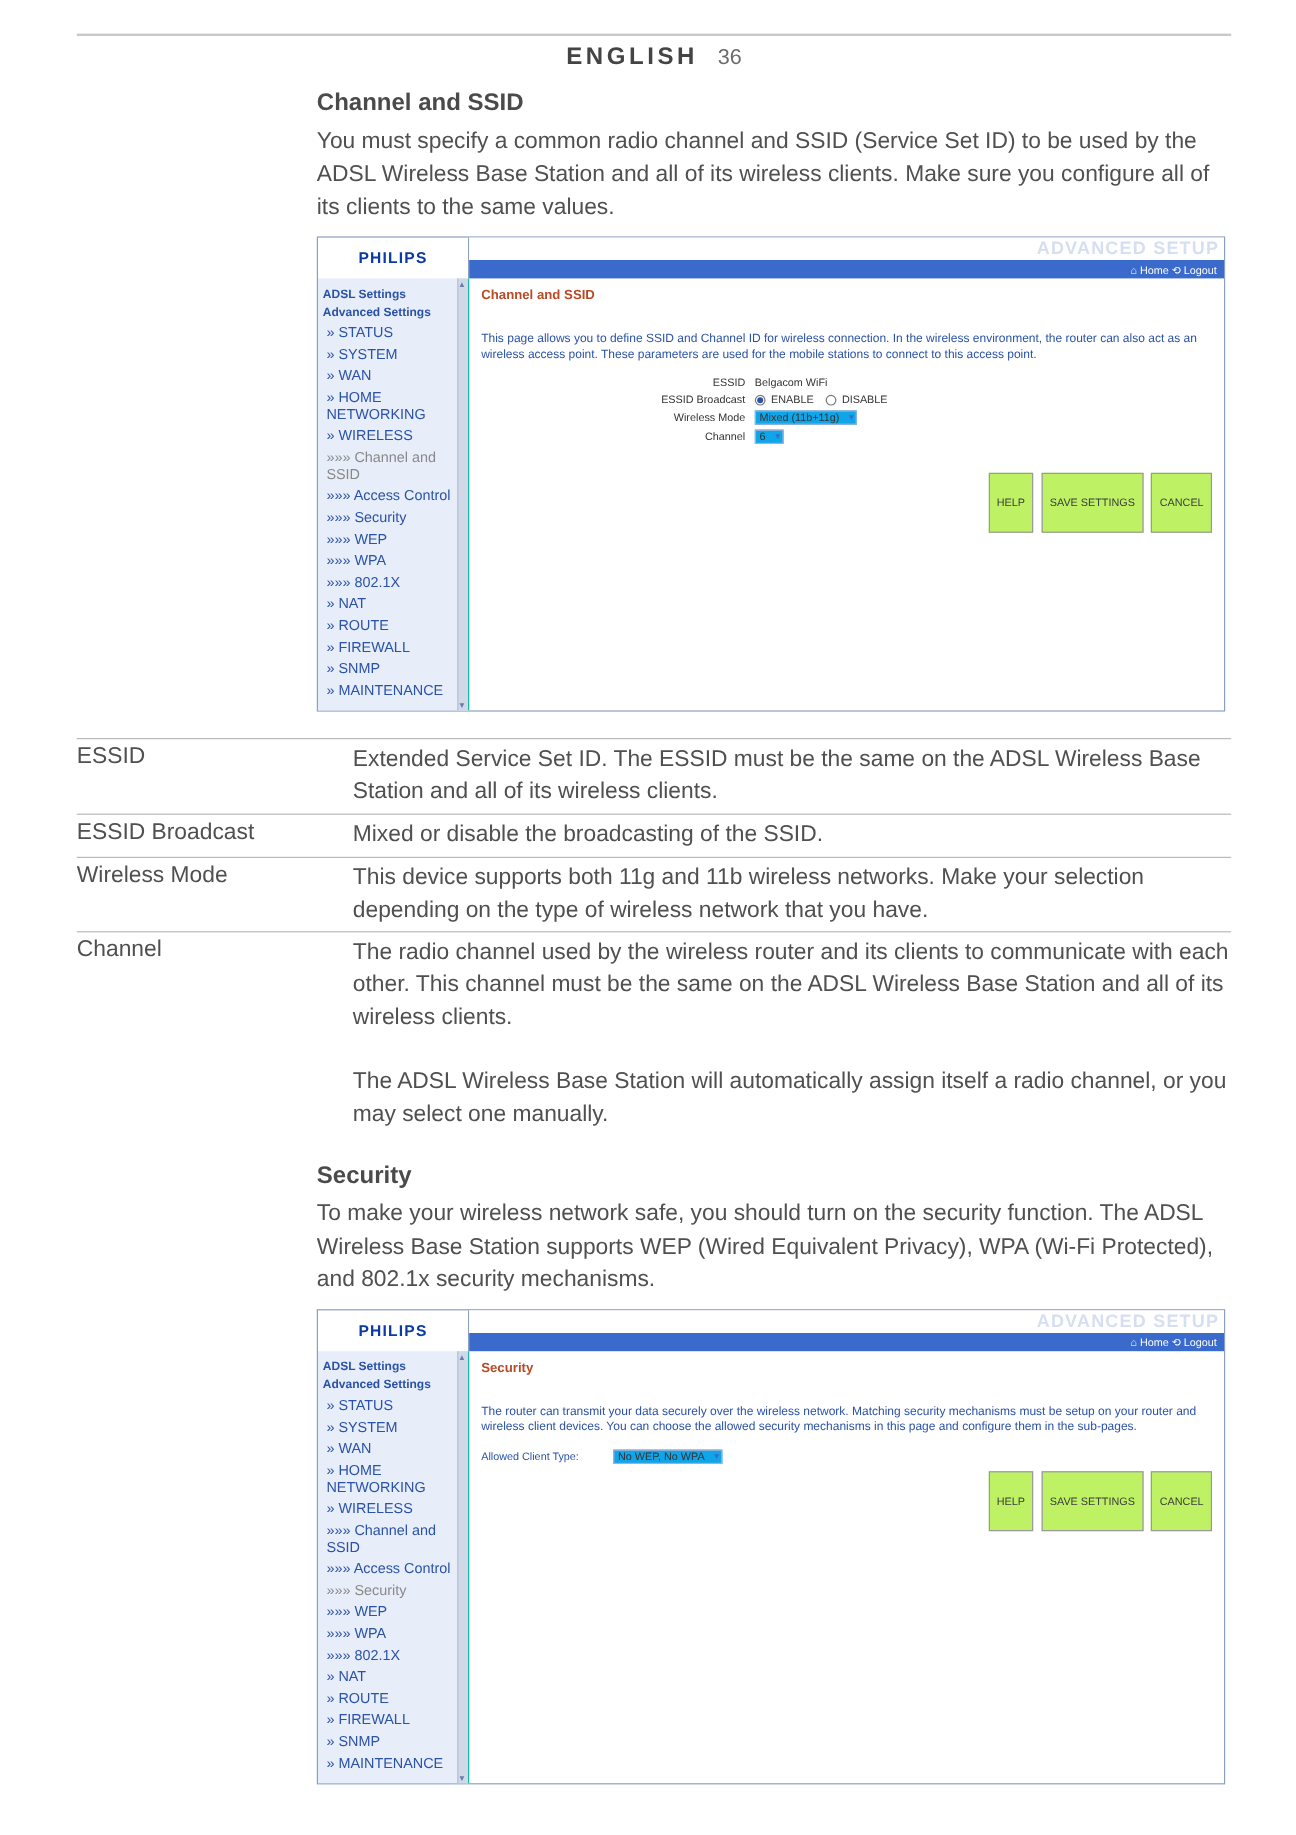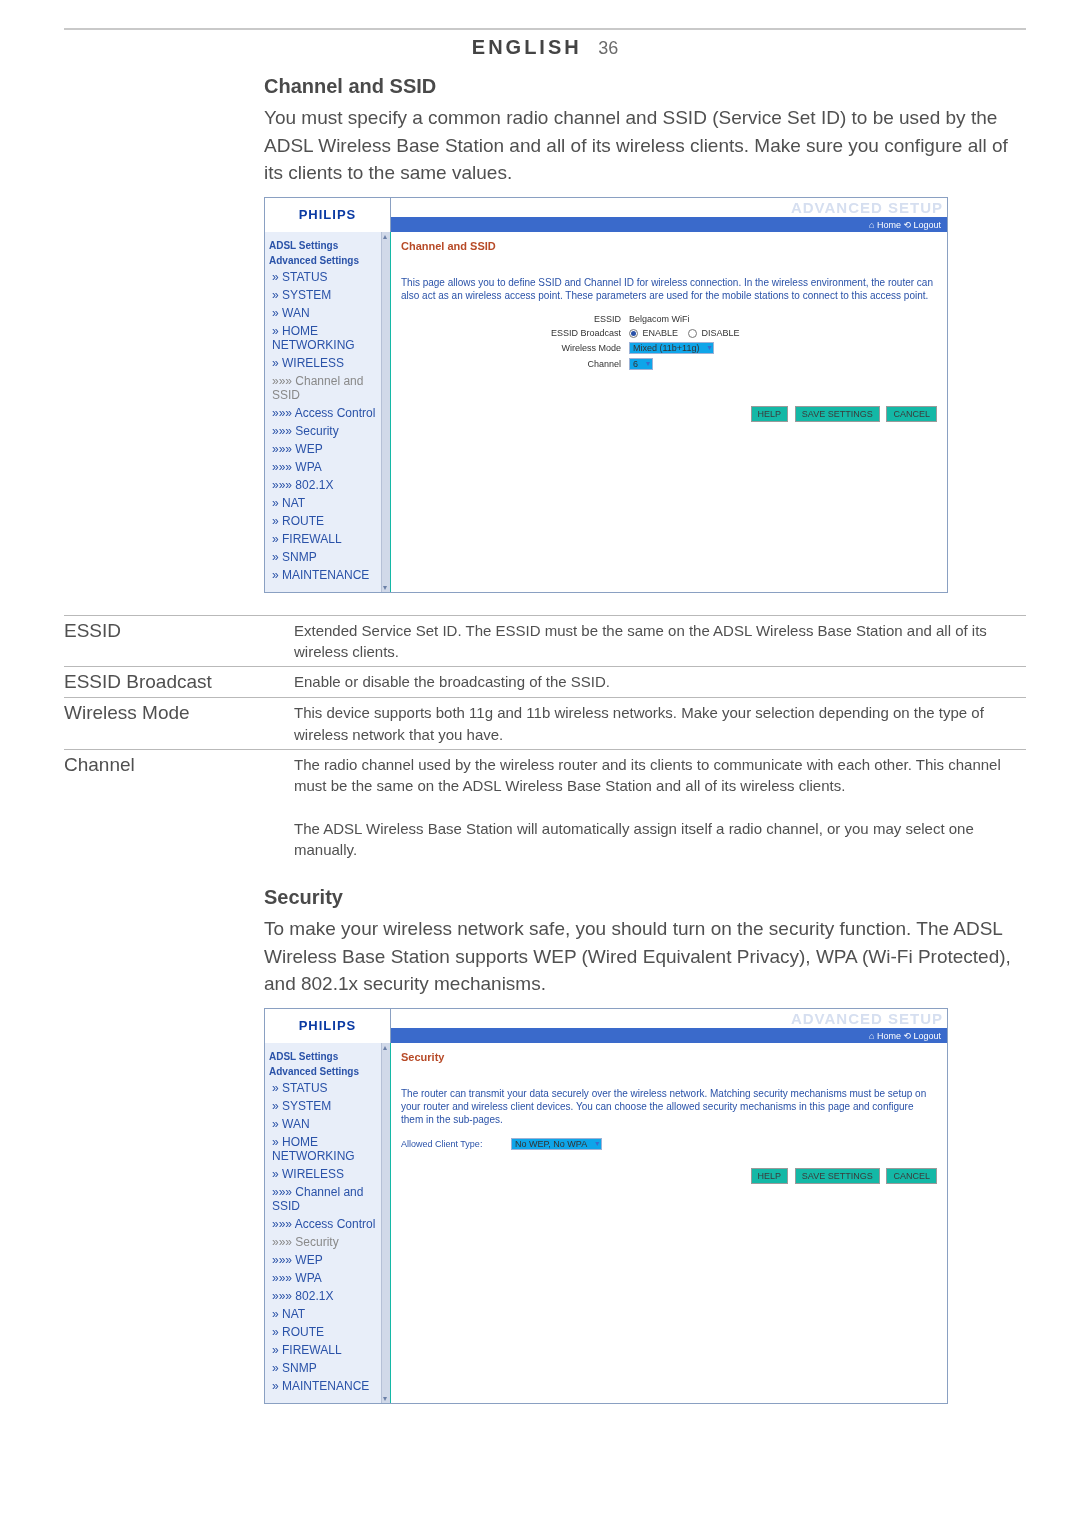--- a/index.html
+++ b/index.html
@@ -46,21 +46,21 @@
   }
   .para {
     font-size: 19px;
     color: #505050;
     line-height: 1.45;
     margin-bottom: 10px;
   }
 
   
   .sshot {
-    width: 684px;
+    width: 757px;
     border: 1px solid #8aa0c2;
     font-size: 10px;
     margin: 8px 0 22px 0;
     background: #fff;
   }
   .ss-top {
     display: flex;
   }
   .ss-logo {
     width: 126px;
@@ -120,27 +120,27 @@
   .ss-title { color: #b74a27; font-weight: 700; font-size: 11px; margin-bottom: 6px; }
   .ss-desc { color: #2a52a8; font-size: 10px; line-height: 1.3; margin-bottom: 12px; margin-top: 24px; }
   .ss-row { display:flex; align-items:center; margin: 4px 0; font-size:9px; color:#333; }
   .ss-row .lbl { width: 228px; text-align: right; padding-right: 8px; }
   .ss-row .val { }
   .ss-radio { display:inline-block; width:9px; height:9px; border:1px solid #777; border-radius:50%; vertical-align:middle; margin-right:2px; }
   .ss-radio.on::after { content:""; display:block; width:5px; height:5px; background:#2a52a8; border-radius:50%; margin:1px; }
   .ss-sel { border:1px solid #9db2d6; background:#0ea5e9; font-size:9px; padding:0 14px 0 3px; position:relative; display:inline-block; }
   .ss-sel::after { content:"▾"; position:absolute; right:2px; top:0; color:#3a6acb; font-size:8px; }
   .ss-btns { text-align:right; margin-top: 24px; }
-  .ss-btn { display:inline-block; border:1px solid #9a9a9a; background:#14b8a6; padding:2px 6px; font-size:9px; margin-left:4px;margin-top:12px; }
+  .ss-btn { display:inline-block; border:1px solid #9a9a9a; background:#bef264; padding:19px 6px; font-size:9px; margin-left:4px; }
 
   
   .ptable { width: 100%; }
   .prow { display:flex; }
   .pcell-l { width: 230px; font-size: 19px; color:#505050; padding: 4px 6px 4px 0; }
-  .pcell-r { flex:1; font-size: 15px; color:#505050; padding: 4px 0; line-height:1.42; }
+  .pcell-r { flex:1; font-size: 19px; color:#505050; padding: 4px 0; line-height:1.42; }
   .phead .pcell-l, .phead .pcell-r { font-weight:700; color:#4a4a4a; font-size:20px; }
   .hr-thin { border:none; border-top:1px solid #b9b9b9; }
 
   .full-width { margin-left: -200px; }
   .full-width .prow .pcell-l { padding-left: 0; }
 
   .spacer { height: 22px; }
 </style>
 </head>
 <body>
@@ -226,21 +226,21 @@
   <div class="full-width" style="margin-left:0;">
     <div class="ptable">
       <hr class="hr-thin">
       <div class="prow">
         <div class="pcell-l">ESSID</div>
         <div class="pcell-r">Extended Service Set ID. The ESSID must be the same on the ADSL Wireless Base Station and all of its wireless clients.</div>
       </div>
       <hr class="hr-thin">
       <div class="prow">
         <div class="pcell-l">ESSID Broadcast</div>
-        <div class="pcell-r">Enable or disable the broadcasting of the SSID.</div>
+        <div class="pcell-r">Mixed or disable the broadcasting of the SSID.</div>
       </div>
       <hr class="hr-thin">
       <div class="prow">
         <div class="pcell-l">Wireless Mode</div>
         <div class="pcell-r">This device supports both 11g and 11b wireless networks. Make your selection depending on the type of wireless network that you have.</div>
       </div>
       <hr class="hr-thin">
       <div class="prow">
         <div class="pcell-l">Channel</div>
         <div class="pcell-r" style="white-space:pre-line;">The radio channel used by the wireless router and its clients to communicate with each other. This channel must be the same on the ADSL Wireless Base Station and all of its wireless clients.

